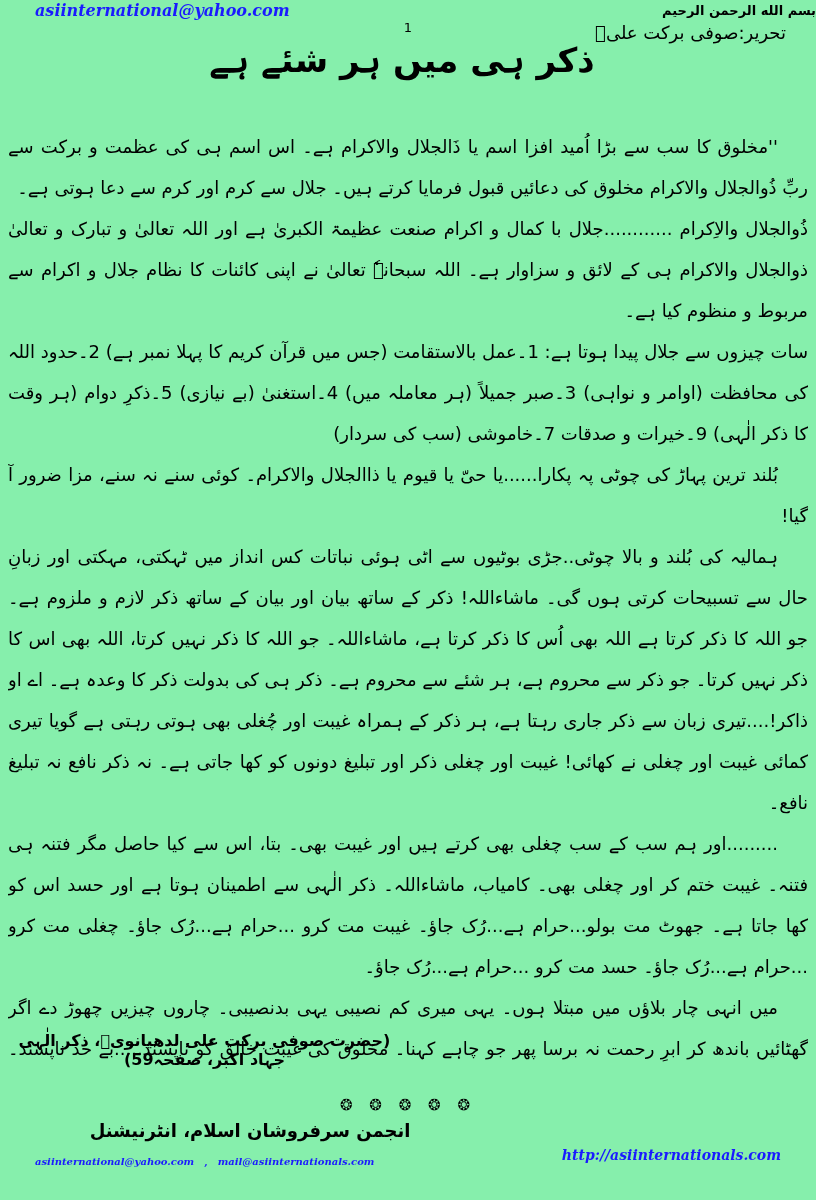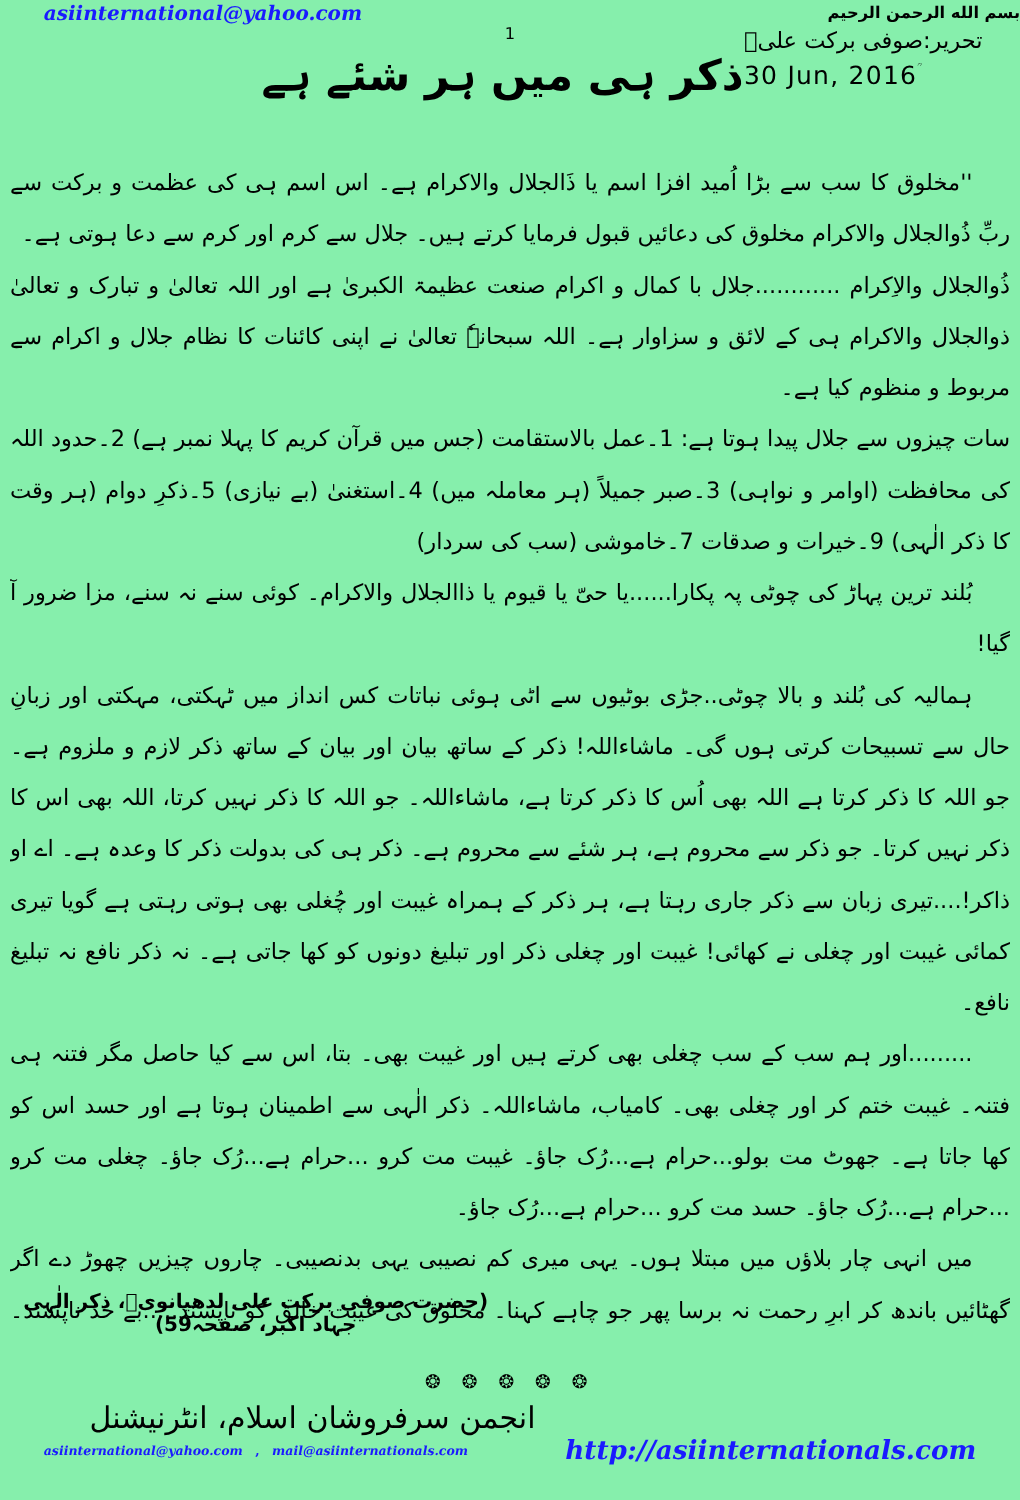--- a/index.html
+++ b/index.html
@@ -38,49 +38,48 @@
   .attribution {
     position:absolute; top:1031px; left:12px; width:385px; text-align:center;
     direction:rtl; font-size:16px;font-weight:bold;
   }
   .stars {
     position:absolute; top:1096px; left:0; right:0; text-align:center;
     font-size:15px; letter-spacing:6px;
   }
   .org {
     position:absolute; top:1120px; left:0; width:500px; text-align:center;
-    direction:rtl; font-size:24px; font-weight:normal;
+    direction:rtl; font-size:18px; font-weight:bold;
   }
   .footer-emails {
     position:absolute; top:1156px; left:35px;
     font-family:"DejaVu Serif", serif; font-style:italic; font-weight:bold;
     font-size:10px; color:#1a1aff;
   }
   .footer-emails .sep { margin:0 10px; font-style:normal; }
   .website {
     position:absolute; top:1147px; right:35px;
     font-family:"DejaVu Serif", serif; font-style:italic; font-weight:bold;
-    font-size:21px; color:#1a1aff;
+    font-size:14px; color:#1a1aff;
   }
   a { color:#1a1aff; text-decoration:none; }
 </style>
 </head>
 <body>
 
 <div class="page">
 
   <a class="top-email">asiinternational@yahoo.com</a>
 
   <div class="bismillah">بسم الله الرحمن الرحيم</div>
 
   <div class="pagenum">1</div>
 
   <div class="writer-block">
     <div class="writer">تحریر:صوفی برکت علیؒ</div>
-    <div class="dateline"><span>30 Jun, 2016</span><span class="date-mark">ؒ</span></div>
   </div>
 
   <div class="doc-title">ذکر ہی میں ہر شئے ہے</div>
 
   <div class="body-text">
     <p class="ind">''مخلوق کا سب سے بڑا اُمید افزا اسم یا ذَالجلال والاکرام ہے۔ اس اسم ہی کی عظمت و برکت سے ربِّ ذُوالجلال والاکرام مخلوق کی دعائیں قبول فرمایا کرتے ہیں۔ جلال سے کرم اور کرم سے دعا ہوتی ہے۔</p>
     <p>ذُوالجلال والاِکرام ............جلال با کمال و اکرام صنعت عظیمۃ الکبریٰ ہے اور اللہ تعالیٰ و تبارک و تعالیٰ ذوالجلال والاکرام ہی کے لائق و سزاوار ہے۔ اللہ سبحانہٗ تعالیٰ نے اپنی کائنات کا نظام جلال و اکرام سے مربوط و منظوم کیا ہے۔</p>
     <p>سات چیزوں سے جلال پیدا ہوتا ہے:   1۔عمل بالاستقامت   (جس میں قرآن کریم کا پہلا نمبر ہے)   2۔حدود اللہ کی محافظت   (اوامر و نواہی) 3۔صبر جمیلاً   (ہر معاملہ میں)   4۔استغنیٰ   (بے نیازی) 5۔ذکرِ دوام (ہر وقت کا ذکر الٰہی)   9۔خیرات و صدقات   7۔خاموشی   (سب کی سردار)</p>
     <p class="ind">بُلند ترین پہاڑ کی چوٹی پہ پکارا......یا حیّ یا قیوم یا ذاالجلال والاکرام۔ کوئی سنے نہ سنے، مزا ضرور آ گیا!</p>
     <p class="ind">ہمالیہ کی بُلند و بالا چوٹی..جڑی بوٹیوں سے اٹی ہوئی نباتات کس انداز میں ٹہکتی، مہکتی اور زبانِ حال سے تسبیحات کرتی ہوں گی۔ ماشاءاللہ!   ذکر کے ساتھ بیان اور بیان کے ساتھ ذکر لازم و ملزوم ہے۔ جو اللہ کا ذکر کرتا ہے اللہ بھی اُس کا ذکر کرتا ہے، ماشاءاللہ۔   جو اللہ کا ذکر نہیں کرتا، اللہ بھی اس کا ذکر نہیں کرتا۔ جو ذکر سے محروم ہے، ہر شئے سے محروم ہے۔ ذکر ہی کی بدولت ذکر کا وعدہ ہے۔ اے او ذاکر!....تیری زبان سے ذکر جاری رہتا ہے، ہر ذکر کے ہمراہ غیبت اور چُغلی بھی ہوتی رہتی ہے گویا تیری کمائی غیبت اور چغلی نے کھائی!   غیبت اور چغلی ذکر اور تبلیغ دونوں کو کھا جاتی ہے۔ نہ ذکر نافع نہ تبلیغ نافع۔</p>

